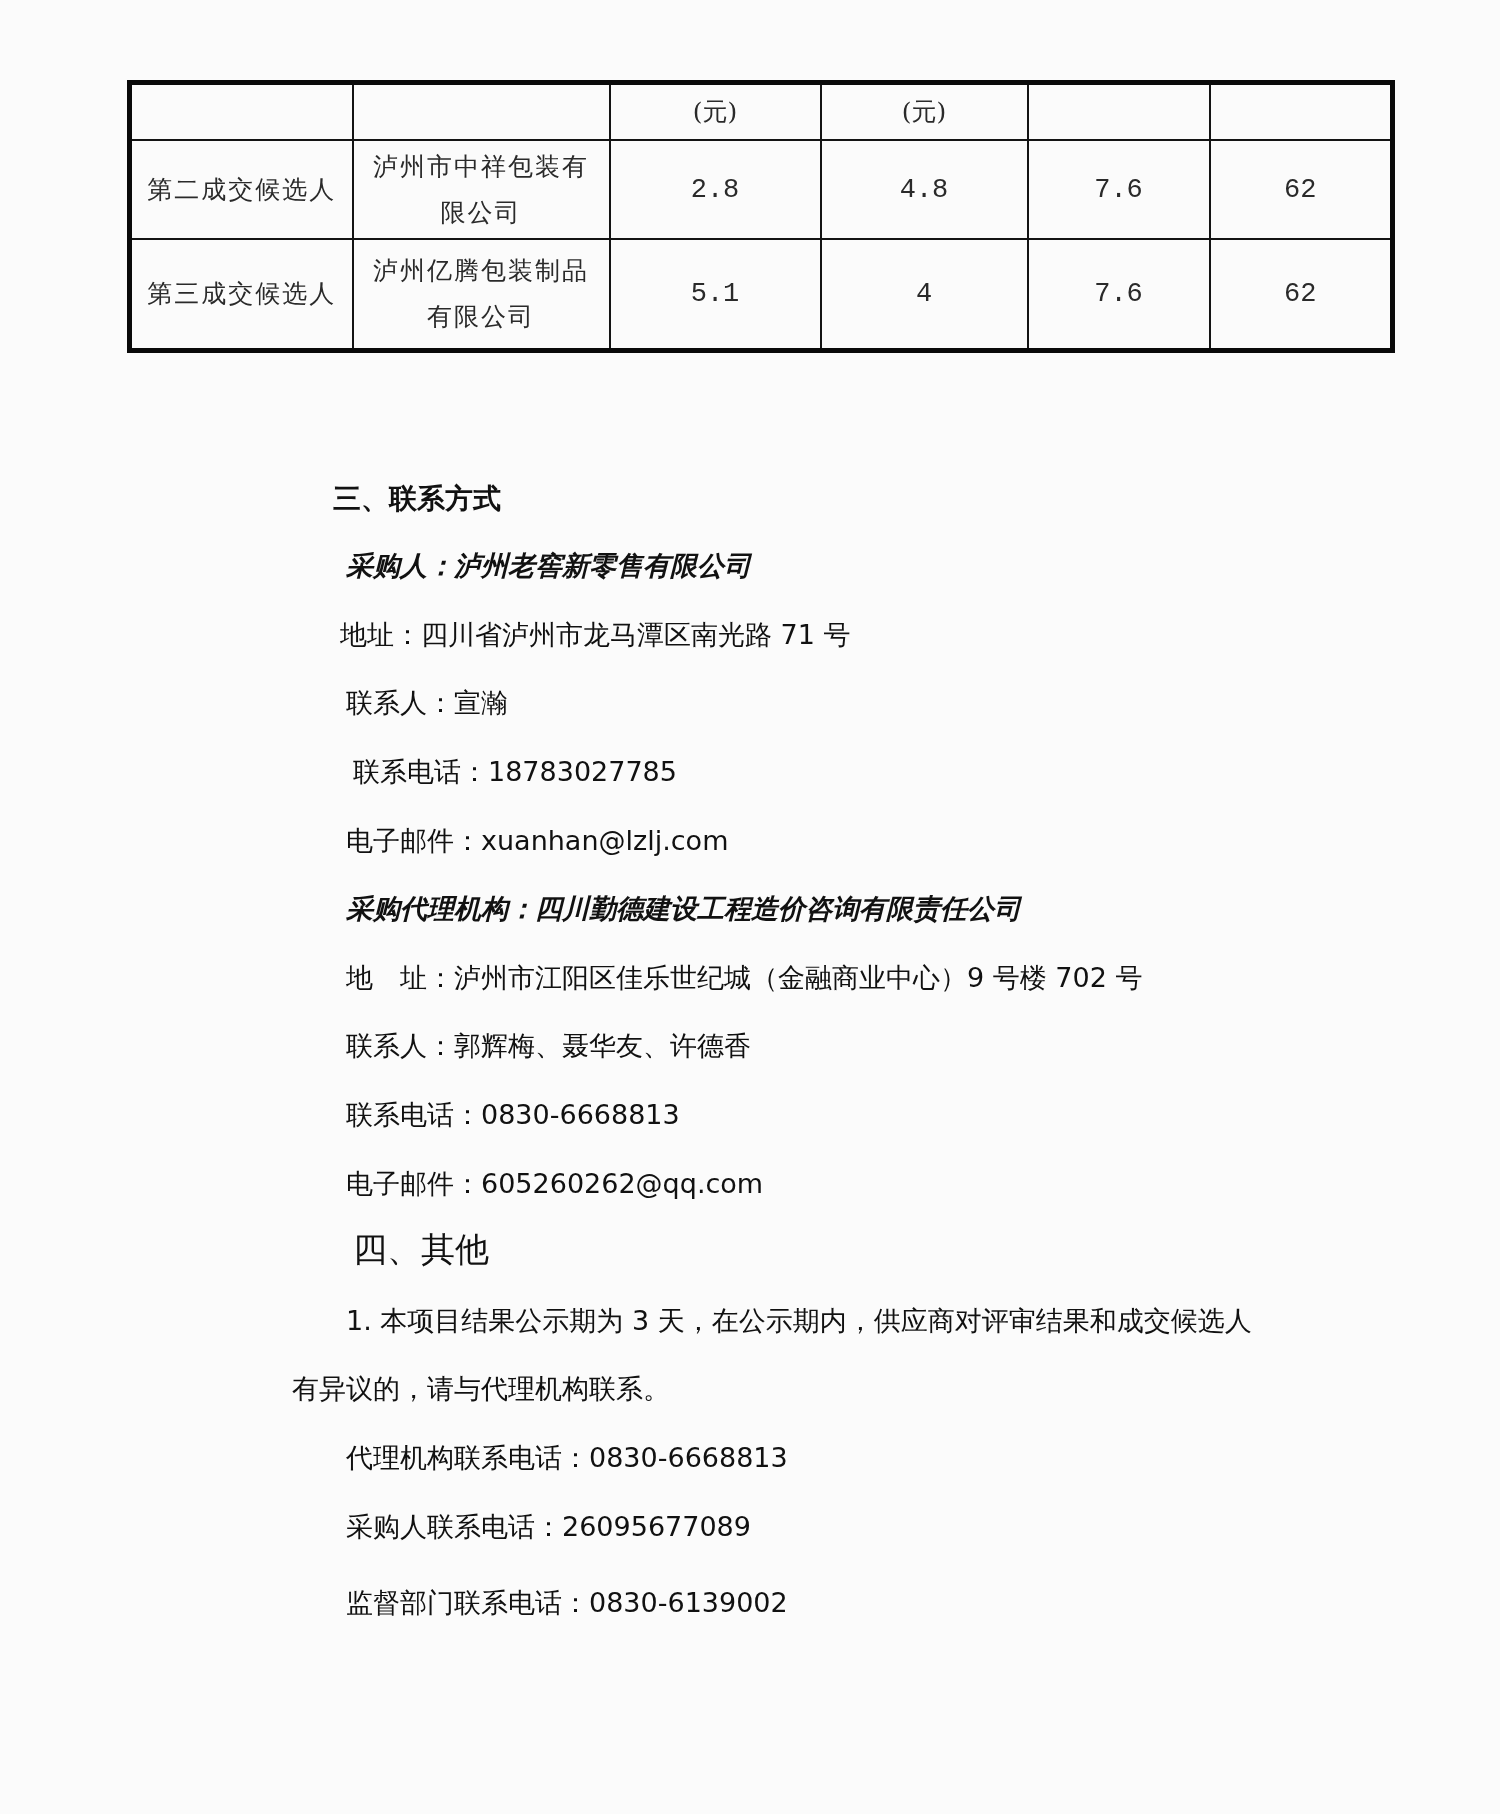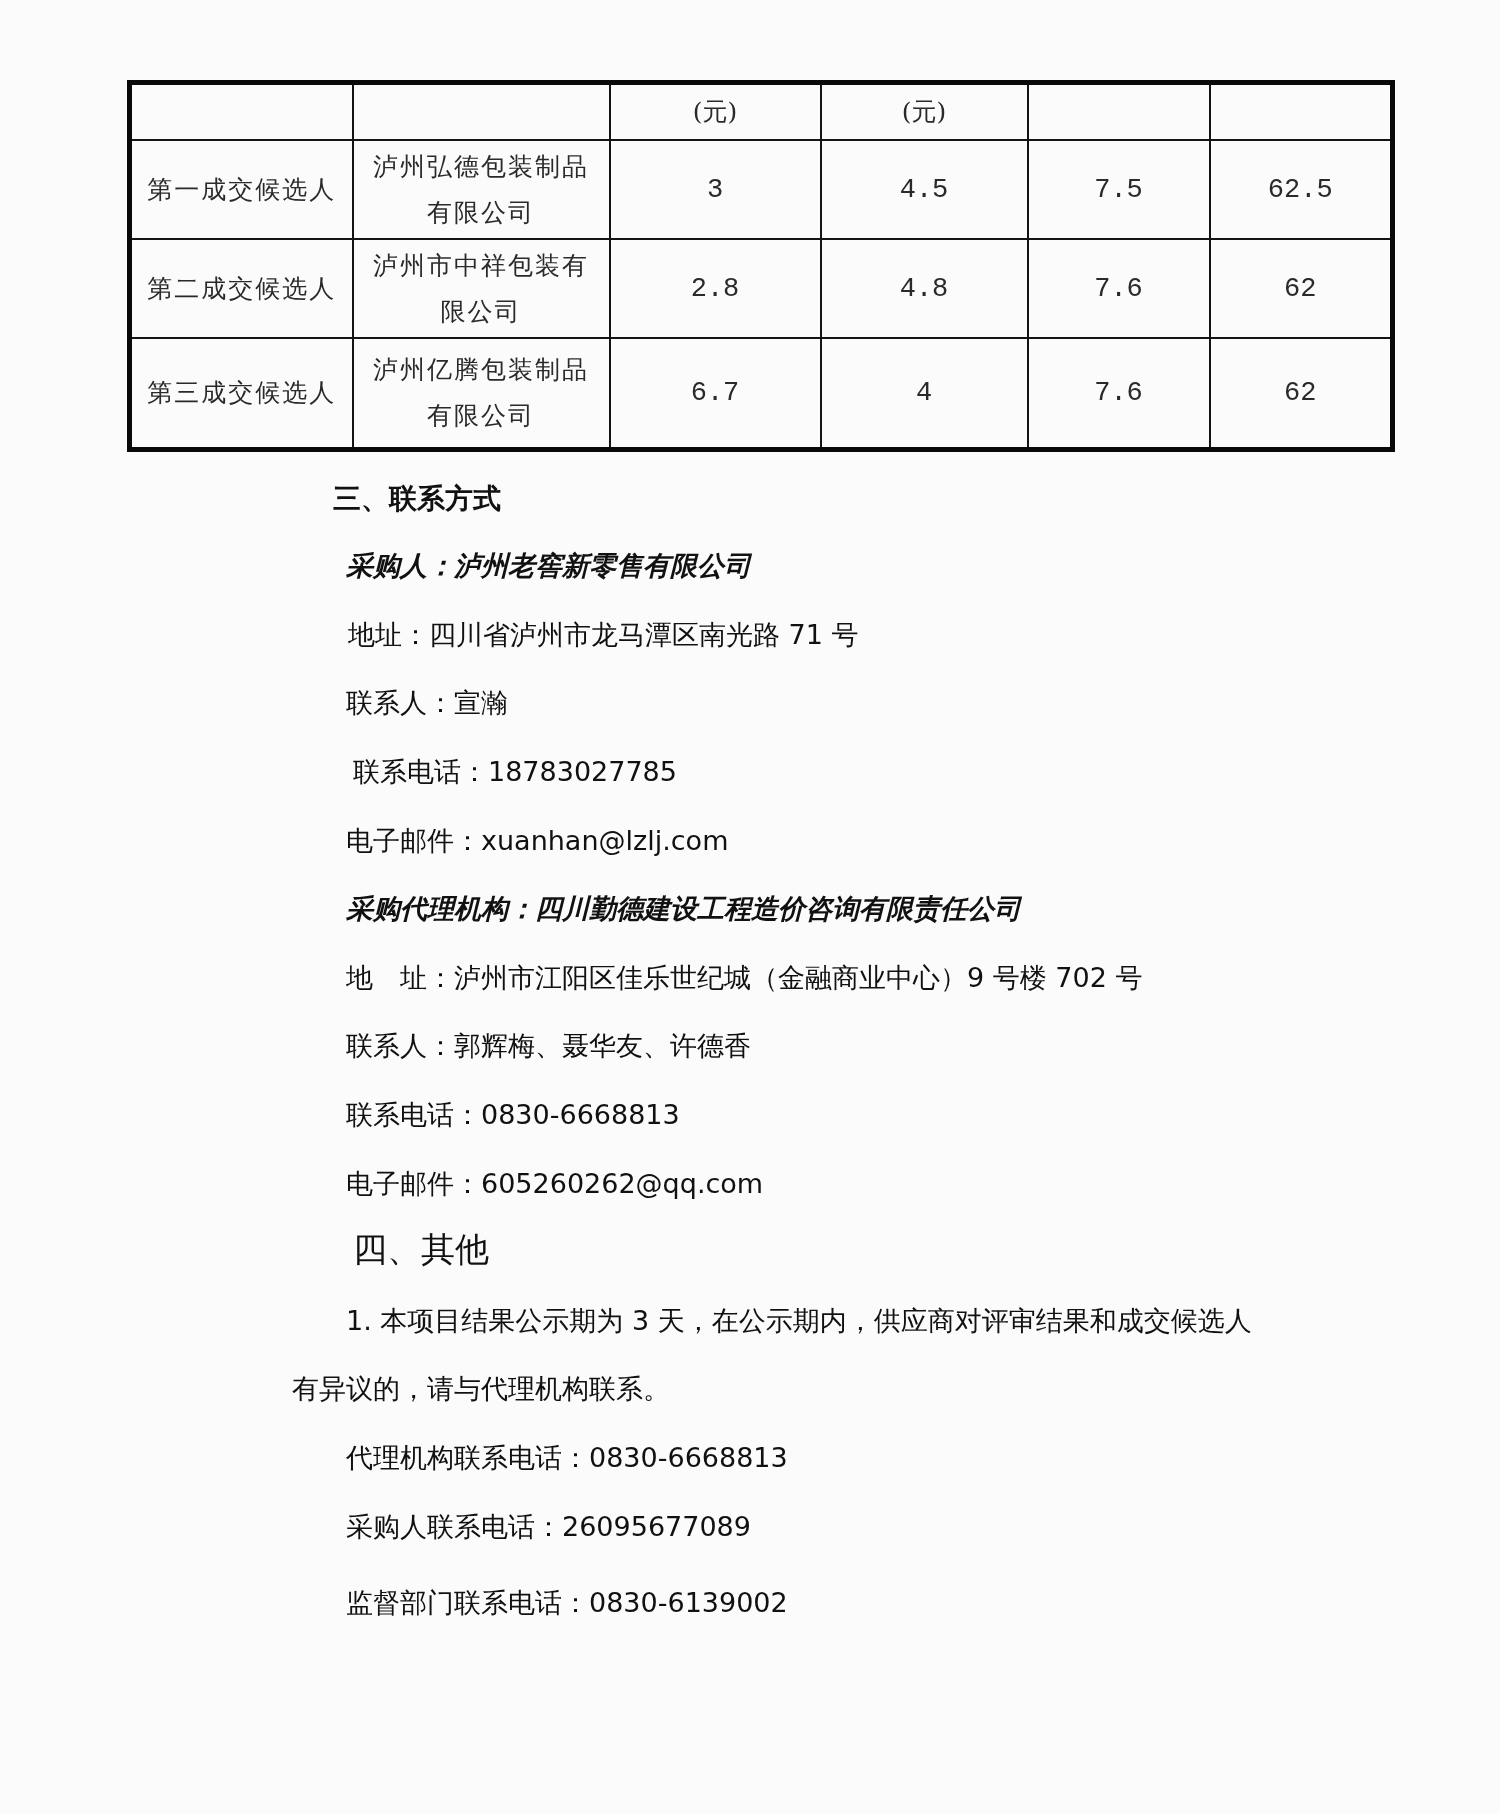--- a/index.html
+++ b/index.html
@@ -82,61 +82,50 @@
     <tbody>
         <tr class="hdr">
       <td></td>
       <td></td>
       <td class="num" style="font-family:'DejaVu Serif',serif;font-size:25px;">(元)</td>
       <td class="num" style="font-family:'DejaVu Serif',serif;font-size:25px;">(元)</td>
       <td></td>
       <td></td>
     </tr>
     <tr class="row">
-      <td class="role">第一成交候选人</td>
-      <td>
-        <div>泸州弘德包装制品</div>
-        <div>有限公司</div>
-      </td>
-      <td class="num">3</td>
-      <td class="num">4.5</td>
-      <td class="num">7.5</td>
-      <td class="num">62.5</td>
-    </tr>
-    <tr class="row">
       <td class="role">第二成交候选人</td>
       <td>
         <div>泸州市中祥包装有</div>
         <div>限公司</div>
       </td>
       <td class="num">2.8</td>
       <td class="num">4.8</td>
       <td class="num">7.6</td>
       <td class="num">62</td>
     </tr>
     <tr class="row last">
       <td class="role">第三成交候选人</td>
       <td>
         <div>泸州亿腾包装制品</div>
         <div>有限公司</div>
       </td>
-      <td class="num">6.7</td>
+      <td class="num">5.1</td>
       <td class="num">4</td>
       <td class="num">7.6</td>
       <td class="num">62</td>
     </tr>
   </tbody>
     </table>
 </div>
 
 <div class="text-block">
   <div class="line h3" style="left:333px; top:482px;">三、联系方式</div>
 
   <div class="line bold" style="left:346px; top:549px;">采购人：泸州老窖新零售有限公司</div>
-  <div class="line" style="left:348px; top:618px;text-align:center;">地址：四川省泸州市龙马潭区南光路 71 号</div>
+  <div class="line" style="left:340px; top:618px;text-align:center;">地址：四川省泸州市龙马潭区南光路 71 号</div>
   <div class="line" style="left:346px; top:686px;">联系人：宣瀚</div>
   <div class="line" style="left:346px; top:755px;margin-left:7px;">联系电话：18783027785</div>
   <div class="line" style="left:346px; top:824px;">电子邮件：xuanhan@lzlj.com</div>
 
   <div class="line bold" style="left:346px; top:892px;">采购代理机构：四川勤德建设工程造价咨询有限责任公司</div>
   <div class="line" style="left:346px; top:961px;">地　址：泸州市江阳区佳乐世纪城（金融商业中心）9 号楼 702 号</div>
   <div class="line" style="left:346px; top:1029px;">联系人：郭辉梅、聂华友、许德香</div>
   <div class="line" style="left:346px; top:1098px;">联系电话：0830-6668813</div>
   <div class="line" style="left:346px; top:1167px;">电子邮件：605260262@qq.com</div>
 

